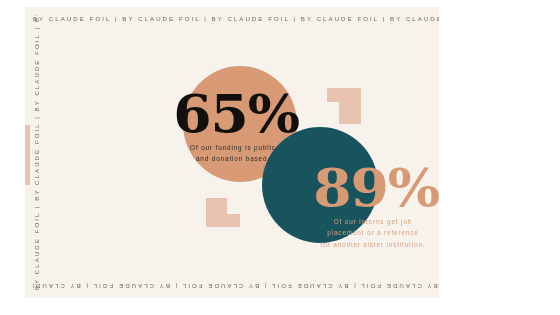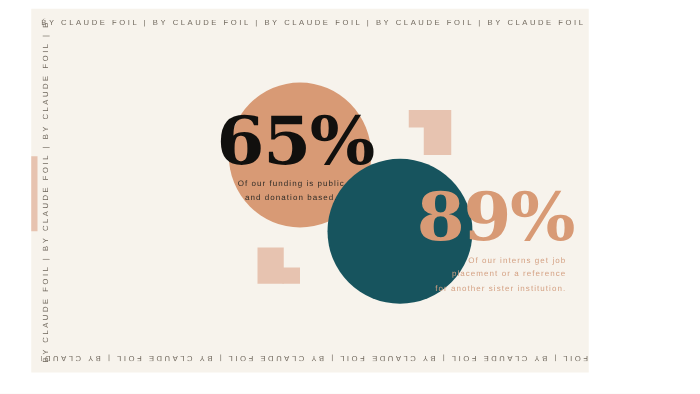--- a/index.html
+++ b/index.html
@@ -14,21 +14,21 @@
     font-family: "Liberation Sans", sans-serif;
     overflow: hidden;
     position: relative;
   }
 
   
   #canvas {
     position: absolute;
     left: 25px;
     top: 7px;
-    width: 446px;
+    width: 414px;
     height: 291px;
     background: #f7f3ec;
     overflow: hidden;
   }
 
   
   .edge {
     position: absolute;
     font-family: "Liberation Sans", sans-serif;
     font-size: 6.1px;
@@ -157,23 +157,23 @@
     left: 128px;
     top: 84px;
     width: 160px;
     text-align: center;
   }
   #stat-65 .stat-figure { color: #11100e; }
   #stat-65 .stat-caption { color: #2e2b26; }
 
   #stat-89 {
     left: 268px;
-    top: 145px;
+    top: 158px;
     width: 160px;
-    text-align: right;
+    text-align: center;
   }
   #stat-89 .stat-figure { color: #d89a75; }
   #stat-89 .stat-caption { color: #d4a183; }
 </style>
 </head>
 <body>
 
 <div id="canvas">
 
   <div class="edge edge-top">BY CLAUDE FOIL  |  BY CLAUDE FOIL  |  BY CLAUDE FOIL  |  BY CLAUDE FOIL  |  BY CLAUDE FOIL  |  BY CLAUDE FOIL</div>

